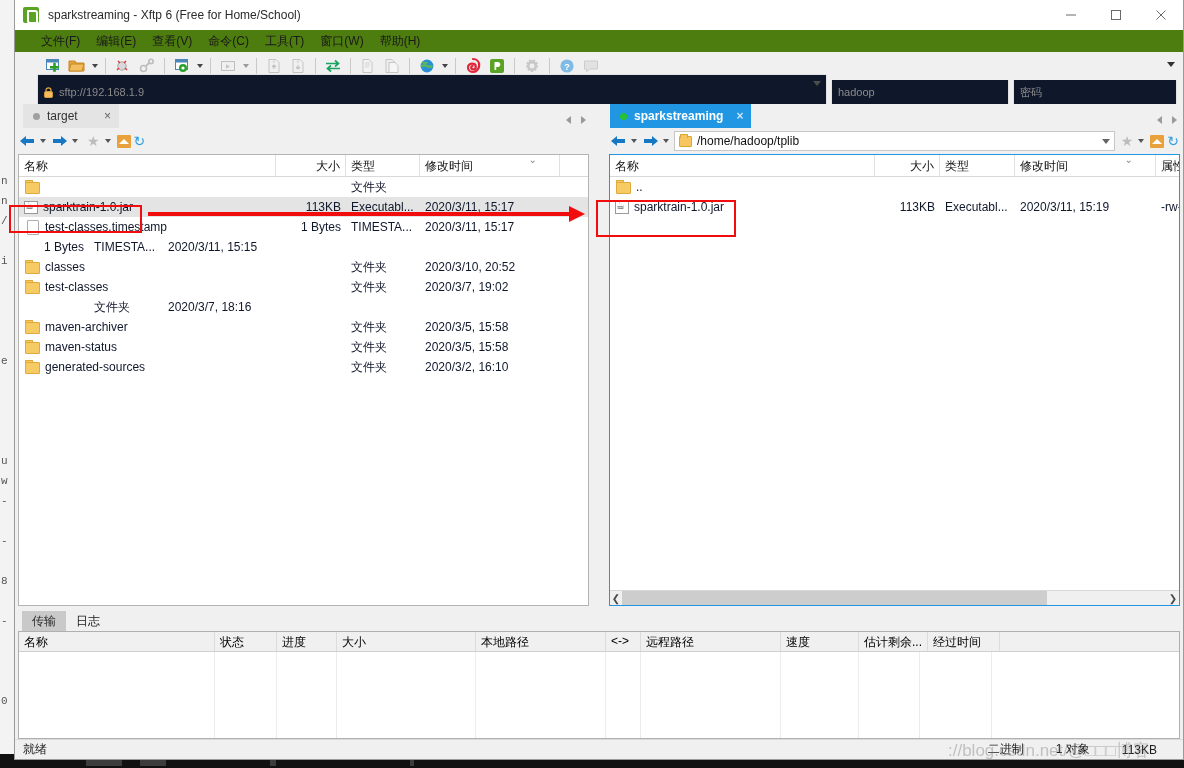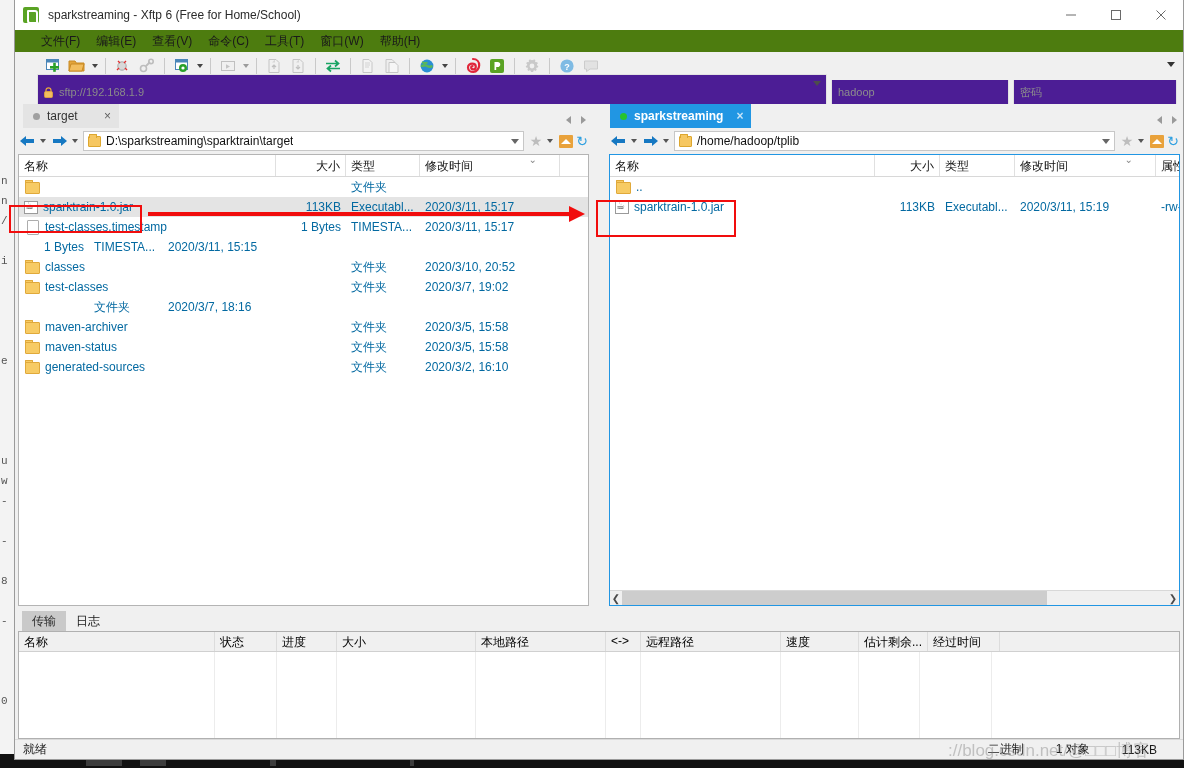--- a/index.html
+++ b/index.html
@@ -92,21 +92,21 @@
     width: 0; height: 0; border-left: 4px solid transparent; border-right: 4px solid transparent;
     border-top: 5px solid #333;
   }
 
   
   .connbar {
     height: 24px; flex: 0 0 24px; background: #f0f0f0; display: flex; align-items: center;
     padding: 0 6px 0 22px; gap: 4px;
   }
   .field {
-    height: 36px; background: #4c1d95; border: 1px solid #e2e2e2;
+    height: 36px; background: #0f172a; border: 1px solid #e2e2e2;
     display: flex; align-items: center; font-size: 11px; color: #8d8d8d; padding: 0 6px;
   }
   .field.host { flex: 0 0 790px; position: relative; }
   .field.host .lock {
     width: 9px; height: 11px; margin-right: 6px; position: relative; flex: none;
   }
   .field.host .hosttext { color: #8a8a8a; }
   .field.host .dd {
     position: absolute; right: 5px; top: 6px; width: 0; height: 0;
     border-left: 4px solid transparent; border-right: 4px solid transparent; border-top: 5px solid #4d4d4d;
@@ -207,21 +207,21 @@
   .col-head {
     display: flex; height: 22px; flex: 0 0 22px; background: #fff;
     border-bottom: 1px solid #d8d8d8; font-size: 12px; color: #111;
   }
   .col-head .c { border-right: 1px solid #e0e0e0; padding: 3px 5px 0 5px; position: relative; white-space: nowrap; }
   .col-head .c.num { text-align: right; }
   .sortmark {
     position: absolute; right: 22px; top: -1px; color: #888; font-size: 10px;
   }
   .rows { flex: 1 1 auto; overflow: hidden; }
-  .row { display: flex; height: 20px; font-size: 12px; color: #0369a1; align-items: center; }
+  .row { display: flex; height: 20px; font-size: 12px; color: #0f172a; align-items: center; }
   .row.selected { background: #e4e4e4; }
   .cell { padding: 0 5px; white-space: nowrap; overflow: hidden; display: flex; align-items: center; }
   .cell.num { justify-content: flex-end; }
   .ficon { width: 16px; height: 16px; margin-right: 5px; flex: none; position: relative; }
   .ficon.folder { }
   .ficon.folder::after {
     content: ""; position: absolute; left: 1px; top: 3px; width: 13px; height: 10px;
     background: #f7cb64; border: 1px solid #e0a93a; border-radius: 1px;
   }
   .ficon.folder::before {
@@ -509,25 +509,20 @@
 
         <div class="addrbar">
           <span class="navbtn">
               <span class="arrowL"></span>
             </span>
           <span class="minicaret"></span>
           <span class="navbtn">
               <span class="arrowR"></span>
             </span>
           <span class="minicaret"></span>
-          <div class="pathbox">
-            <span class="folder-mini"></span>
-            <span class="pathtext">D:\sparkstreaming\sparktrain\target</span>
-            <span class="dd"></span>
-          </div>
           <div class="ab-icons">
             <span class="star">★</span>
             <span class="minicaret"></span>
             <span class="home-ic"></span>
             <span class="refresh-ic">↻</span>
           </div>
         </div>
 
         <div class="filelist">
           <div class="col-head">

